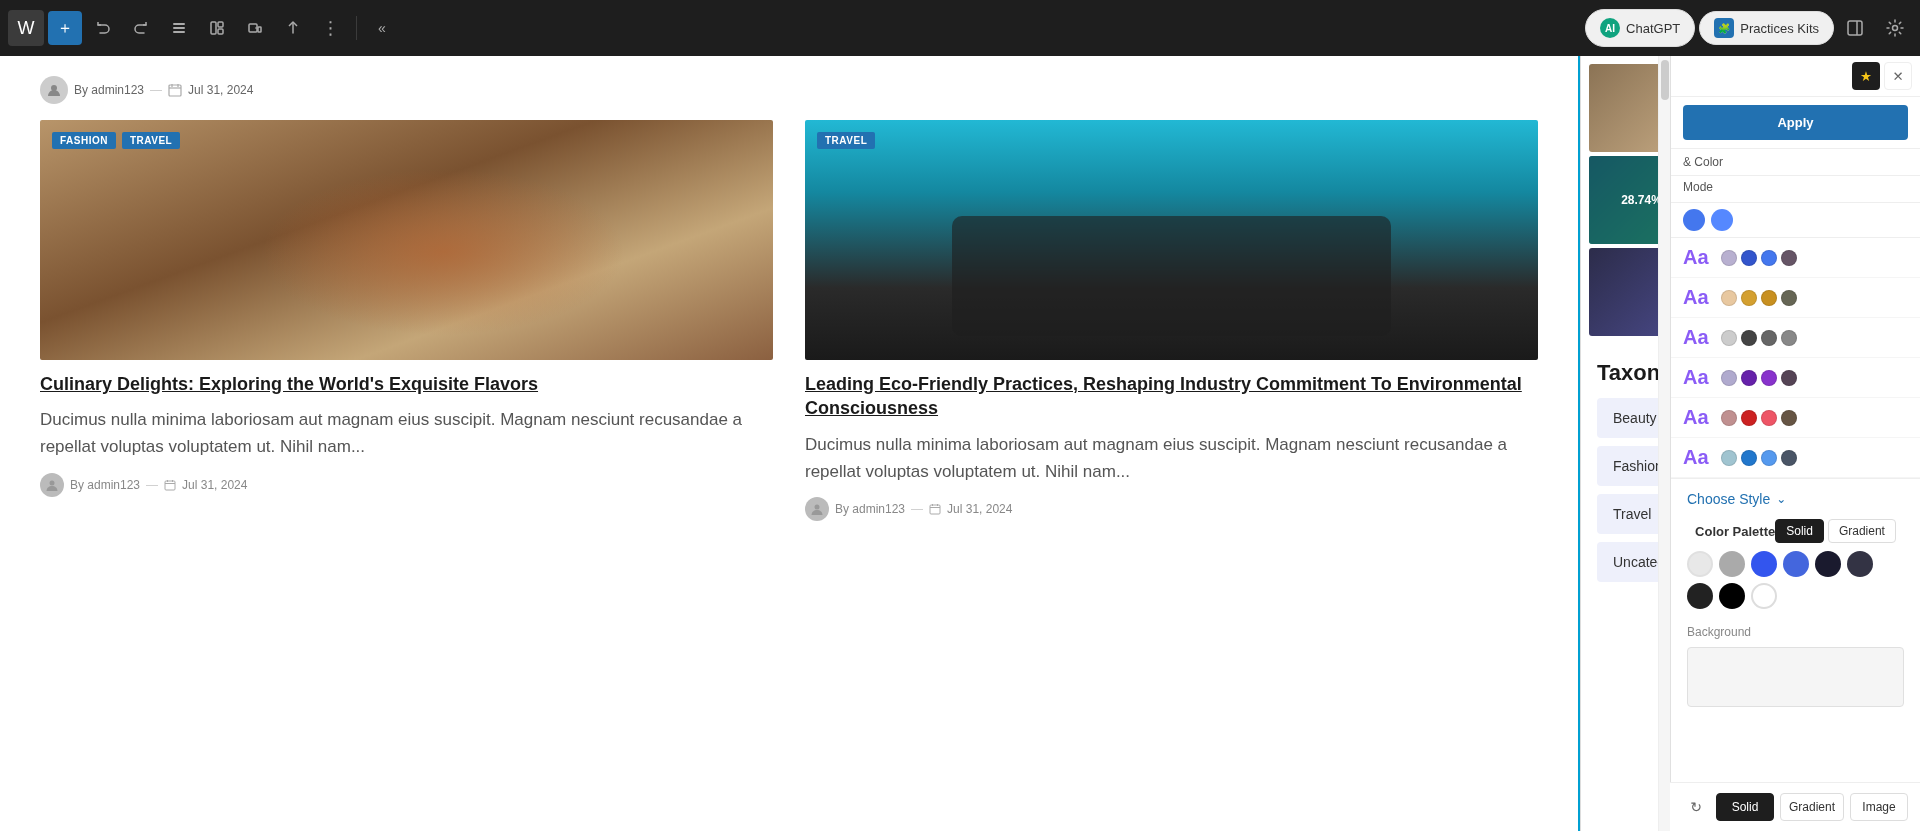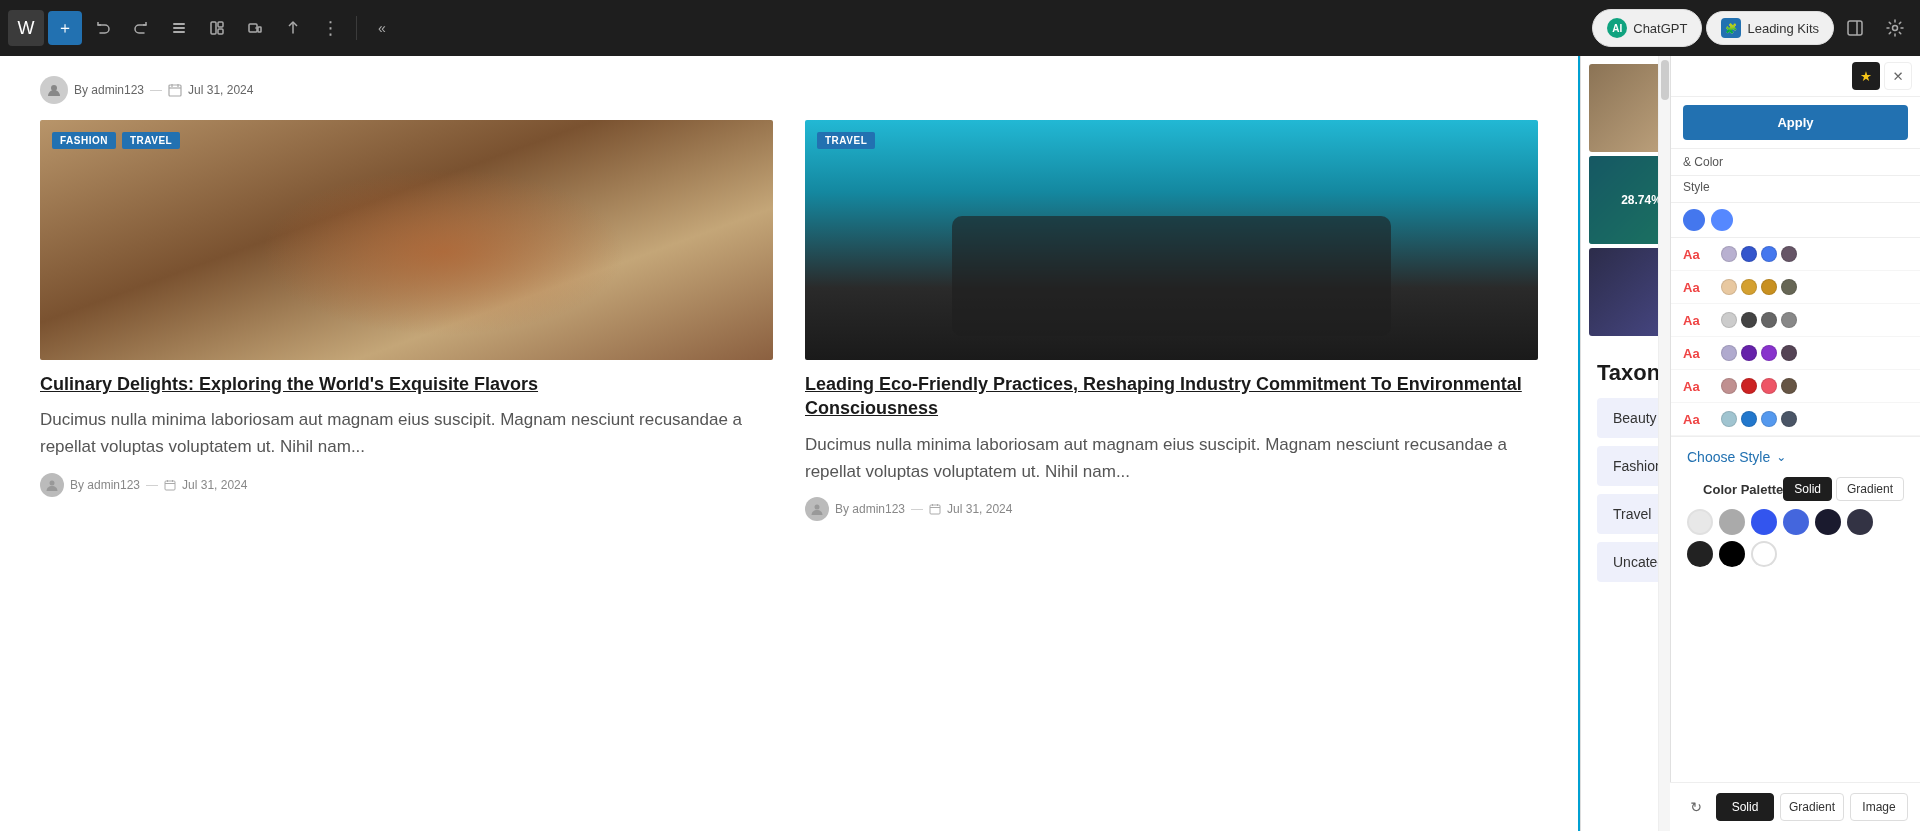--- a/index.html
+++ b/index.html
@@ -132,39 +132,39 @@
 
     
     .font-styles-list {
       border-bottom: 1px solid #eee;
     }
     .font-style-row {
       display: flex; align-items: center; padding: 8px 12px; gap: 10px;
       cursor: pointer; border-bottom: 1px solid #f5f5f5;
     }
     .font-aa {
-      font-size: 13px; font-weight: 600; color: #ef4444; width: 28px; flex-shrink: 0;
+      font-size: 20px; font-weight: 600; color: #8b5cf6; width: 28px; flex-shrink: 0;
     }
     .font-colors { display: flex; gap: 4px; align-items: center; }
     .color-dot {
       width: 16px; height: 16px; border-radius: 50%; border: 1px solid rgba(0,0,0,0.1);
     }
 
     
     .choose-style-section { padding: 12px 16px; }
     .choose-style-header {
       display: flex; align-items: center; gap: 6px; margin-bottom: 12px;
       cursor: pointer;
     }
     .choose-style-label { color: #2271b1; font-size: 14px; font-weight: 500; }
     .chevron-down { color: #2271b1; font-size: 12px; }
 
     
     .color-palette-header {
-      display: flex; align-items: center; justify-content: flex-end; margin-bottom: 8px;
+      display: flex; align-items: center; justify-content: center; margin-bottom: 8px;
     }
     .color-palette-label { font-size: 13px; font-weight: 600; color: #333; }
     .palette-toggle { display: flex; gap: 4px; }
     .palette-btn {
       padding: 4px 10px; border-radius: 4px; font-size: 12px; font-weight: 500; cursor: pointer;
       border: 1px solid #ddd;
     }
     .palette-btn.active { background: #1e1e1e; color: #fff; border-color: #1e1e1e; }
     .palette-btn.inactive { background: #fff; color: #333; }
 
@@ -315,21 +315,21 @@
   </button>
   <div class="toolbar-divider"></div>
   <button class="toolbar-btn" style="color:#aaa;font-size:14px">«</button>
   <div class="toolbar-spacer"></div>
   <div class="toolbar-chatgpt">
     <div class="chatgpt-logo">AI</div>
     <span>ChatGPT</span>
   </div>
   <div class="toolbar-template-kits">
     <div class="template-kits-icon">🧩</div>
-    <span>Leading Kits</span>
+    <span>Practices Kits</span>
   </div>
   <div class="toolbar-right">
     <button class="toolbar-arrow-btn">
       <svg width="18" height="18" viewBox="0 0 18 18" fill="none">
           <rect x="2" y="2" width="14" height="14" rx="2" fill="none" stroke="#aaa" stroke-width="1.5"></rect>
           <line x1="11" y1="2" x2="11" y2="16" stroke="#aaa" stroke-width="1.5"></line>
         </svg>
     </button>
     <button class="toolbar-arrow-btn">
       <svg width="18" height="18" viewBox="0 0 18 18" fill="none">
@@ -479,21 +479,21 @@
       <button class="apply-btn">
         <span>Apply</span>
       </button>
     </div>
 
     <div class="font-color-label">
       <span>&amp; Color</span>
     </div>
 
     <div class="color-mode-row">
-      <span>Style</span>
+      <span>Mode</span>
     </div>
 
     <div class="accent-row">
       <div class="accent-dot" style="background:#4477ee;"></div>
       <div class="accent-dot" style="background:#5588ff;"></div>
     </div>
 
     <div class="font-styles-list">
       <div class="font-style-row">
         <span class="font-aa">Aa</span>
@@ -574,20 +574,24 @@
         <div class="swatch" style="background:#aaaaaa;"></div>
         <div class="swatch" style="background:#3355ee;"></div>
         <div class="swatch" style="background:#4466dd;"></div>
         <div class="swatch" style="background:#1a1a2e;"></div>
         <div class="swatch" style="background:#333344;"></div>
         <div class="swatch" style="background:#222222;"></div>
         <div class="swatch" style="background:#000000;"></div>
         <div class="swatch-empty"></div>
       </div>
 
+      <div class="background-section">
+        <div class="background-label">Background</div>
+        <div class="background-preview"></div>
+      </div>
     </div>
 
     <div class="bottom-mode-bar">
       <button class="refresh-icon-btn">
         <span>↻</span>
       </button>
       <button class="mode-btn active">
         <span>Solid</span>
       </button>
       <button class="mode-btn inactive">

